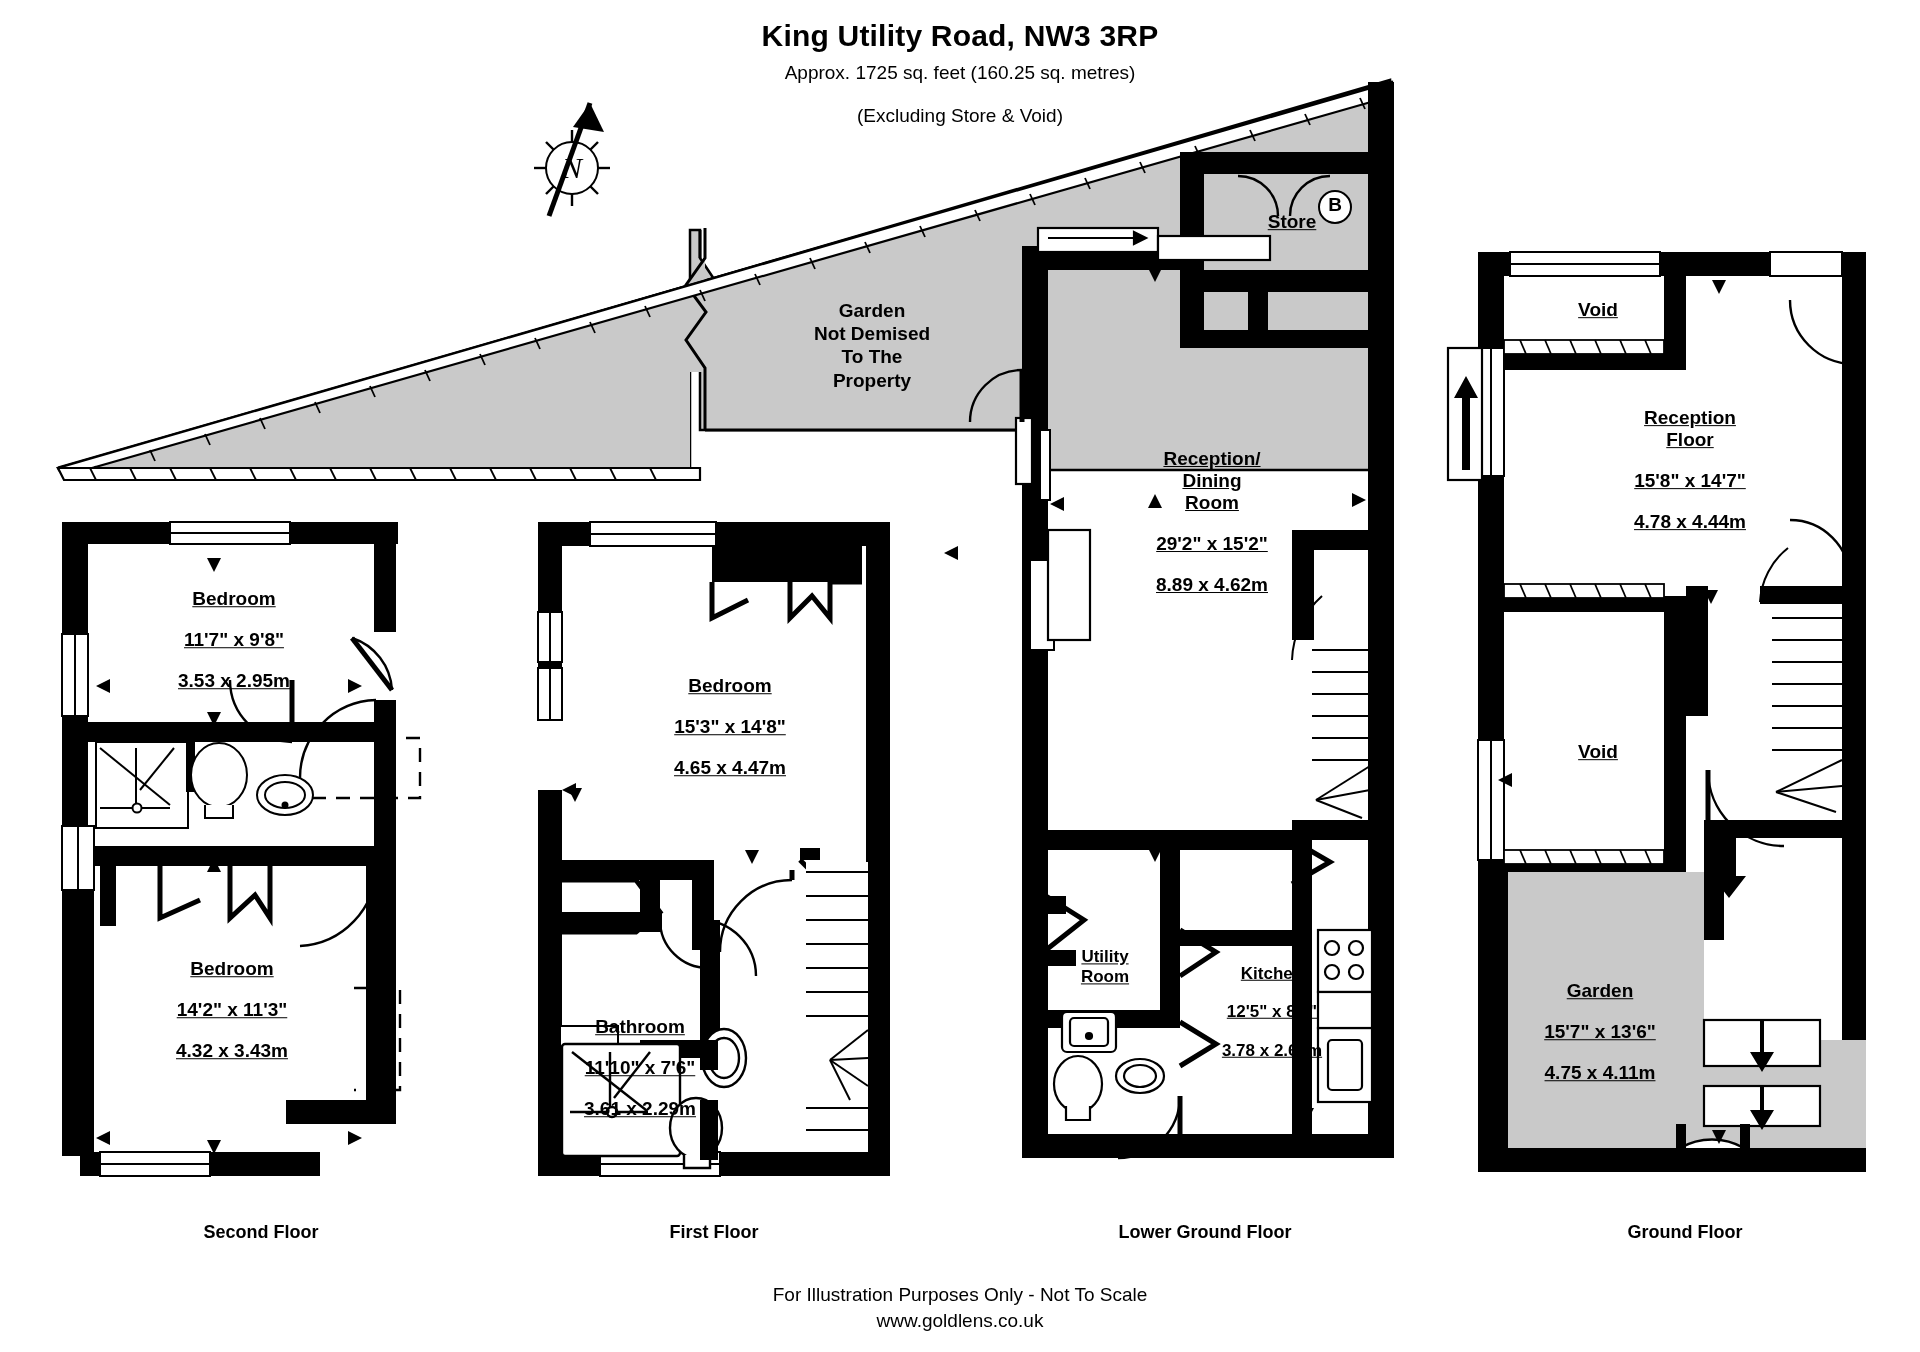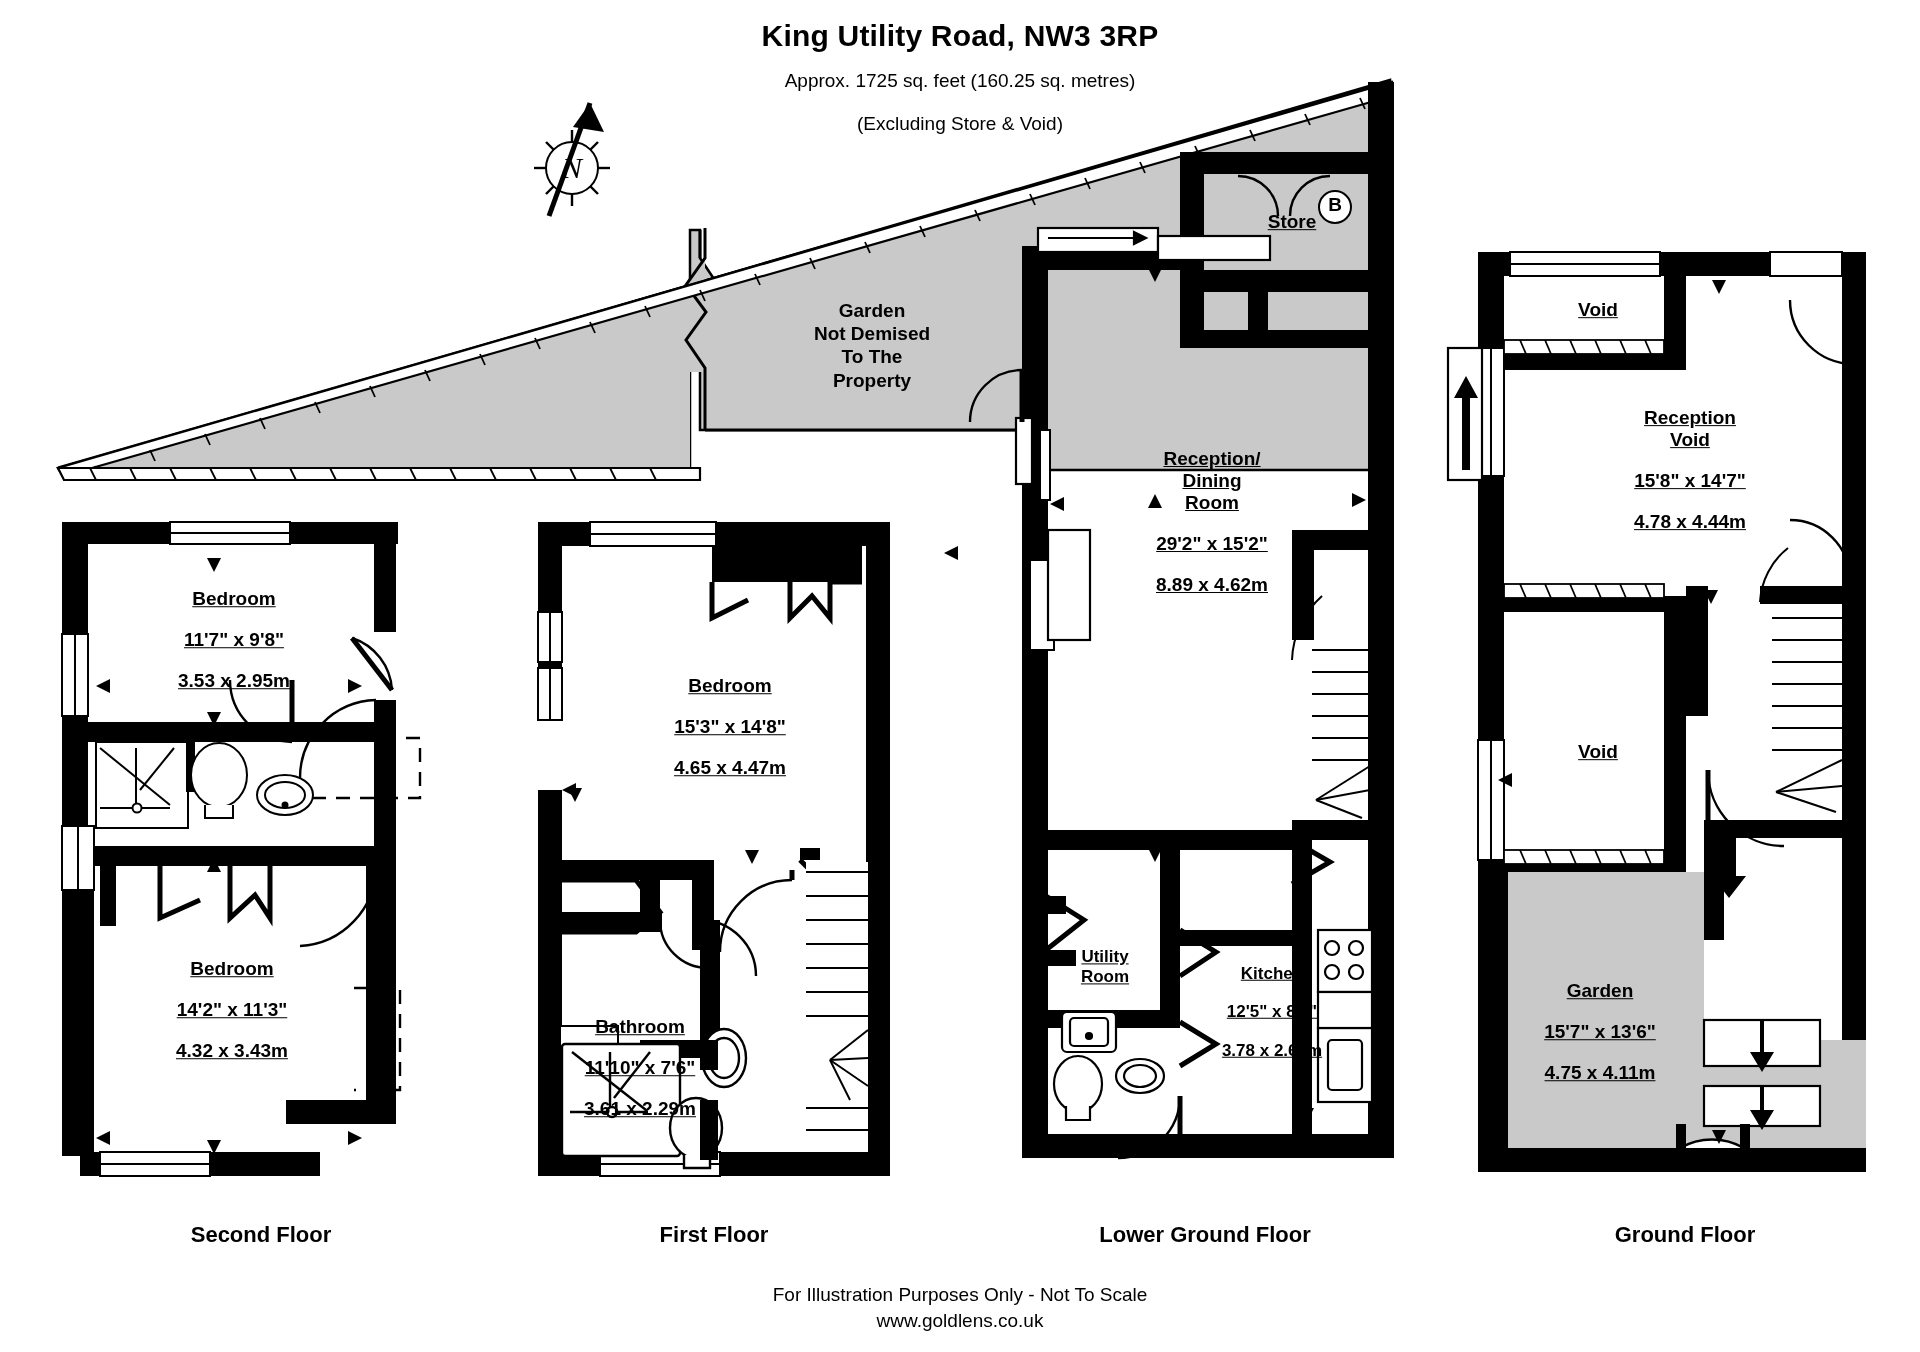--- a/index.html
+++ b/index.html
@@ -31,37 +31,37 @@
   .title {
     font-size: 30px;
     font-weight: bold;
     letter-spacing: 0.2px;
     line-height: 36px;
   }
   .subtitle {
     font-size: 19px;
     font-weight: normal;
     line-height: 25px;
-    margin-top: 14px;
+    margin-top: 6px;
   }
   
   .footer {
     position: absolute;
     left: 0;
     top: 1282px;
     width: 1920px;
     text-align: center;
   }
   .footer-line {
     font-size: 19px;
     line-height: 26px;
   }
   .floor-caption {
     position: absolute;
-    font-size: 22px;
+    font-size: 18px;
     font-weight: bold;
     text-align: center;
     top: 1222px;
     width: 330px;
   }
   
   #plan-svg {
     position: absolute;
     left: 0;
     top: 0;
@@ -681,21 +681,21 @@
     <div class="rl-name">Kitchen</div>
     <div class="rl-dim">12'5" x 8'8"</div>
     <div class="rl-dim">3.78 x 2.64m</div>
   </div>
 
   <div class="room-label" style="left:1598px; top:310px;">
     <div class="rl-name">Void</div>
   </div>
   <div class="room-label" style="left:1690px; top:470px;">
     <div class="rl-name">Reception
-Void</div>
+Floor</div>
     <div class="rl-dim">15'8" x 14'7"</div>
     <div class="rl-dim">4.78 x 4.44m</div>
   </div>
   <div class="room-label" style="left:1598px; top:752px;">
     <div class="rl-name">Void</div>
   </div>
   <div class="room-label" style="left:1600px; top:1032px;">
     <div class="rl-name">Garden</div>
     <div class="rl-dim">15'7" x 13'6"</div>
     <div class="rl-dim">4.75 x 4.11m</div>

